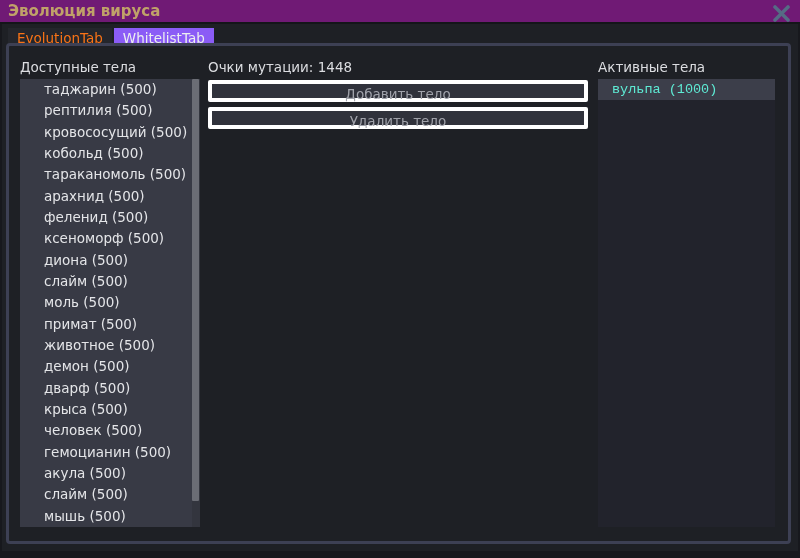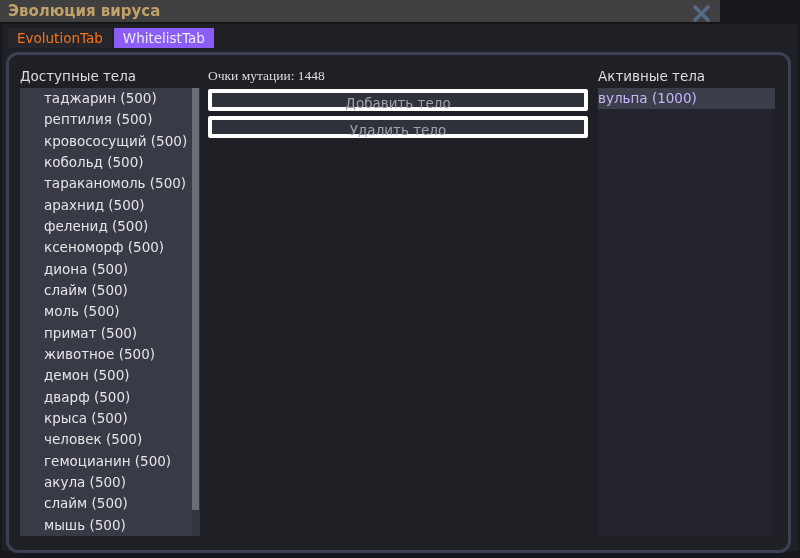--- a/index.html
+++ b/index.html
@@ -6,22 +6,22 @@
   html,body { background:#101114; }
   body { font-family:"DejaVu Sans", sans-serif; }
 
   .window {
     position:relative; width:800px; height:558px;
     background:#17181d; overflow:hidden;
   }
 
   
   .titlebar {
-    position:absolute; left:0; top:0; width:720px; height:24px;
-    background:#404040; border-bottom:2px solid #141519;
+    position:absolute; left:0; top:0; width:800px; height:24px;
+    background:#701a75; border-bottom:2px solid #141519;
   }
   .titlebar .title {
     position:absolute; left:8px; top:0; line-height:23px;
     font-size:15px; font-weight:bold; color:#c0a269;
   }
   .close-btn {
     position:absolute; right:9px; top:3px; width:20px; height:20px;
     background:none; border:none; cursor:pointer; padding:0;
     display:flex; align-items:center; justify-content:center;
   }
@@ -35,29 +35,29 @@
   
   .tabs { position:absolute; left:8px; top:28px; height:20px; display:flex; }
   .tab {
     height:20px; line-height:20px; padding:0 9px; font-size:13.5px;
     color:#f97316; background:#24262c; margin-right:2px; cursor:pointer;
   }
   .tab.active { background:#8b5cf6; color:#eceef0; }
 
   
   .panel {
-    position:absolute; left:6px; top:52px; width:785px; height:501px;
-    border:3px solid #3d4054; border-radius:12px; background:#1e2025;
+    position:absolute; left:6px; top:43px; width:785px; height:501px;
+    border:3px solid #3d4054; border-radius:4px; background:#1e2025;
   }
   .col-header {
     position:absolute; top:12px; height:18px; line-height:18px;
     font-size:13.5px; color:#dcdde1;
   }
   .hdr-available { left:11px; }
-  .hdr-points    { left:199px;font-family:Liberation Serif, serif; }
+  .hdr-points    { left:199px; }
   .hdr-active    { left:589px; }
 
   
   .list-available {
     position:absolute; left:11px; top:33px; width:180px; height:448px;
     background:#383a45; overflow:hidden;
   }
   .list-available .row {
     height:21.33px; line-height:21.33px; padding-left:24px;
     font-size:13.5px; color:#e4e5e8; white-space:nowrap; cursor:pointer;
@@ -79,23 +79,23 @@
     font-family:"DejaVu Sans", sans-serif; font-size:13.5px; color:#a0a2aa;
     text-align:center; line-height:20px; cursor:pointer;
   }
 
   
   .list-active {
     position:absolute; left:589px; top:33px; width:177px; height:448px;
     background:#22232c; overflow:hidden;
   }
   .list-active .row {
-    height:21.33px; line-height:21.33px; 
-    font-size:13.5px; color:#c4b5fd; background:#3c3e4a;
-    white-space:nowrap; cursor:pointer;
+    height:21.33px; line-height:21.33px; padding-left:14px;
+    font-size:13.5px; color:#5eead4; background:#3c3e4a;
+    white-space:nowrap; cursor:pointer;font-family:Liberation Mono, monospace;
   }
 </style>
 </head>
 <body>
 
 <div class="window">
 
   <div class="titlebar">
     <span class="title">Эволюция вируса</span>
     <button class="close-btn">

